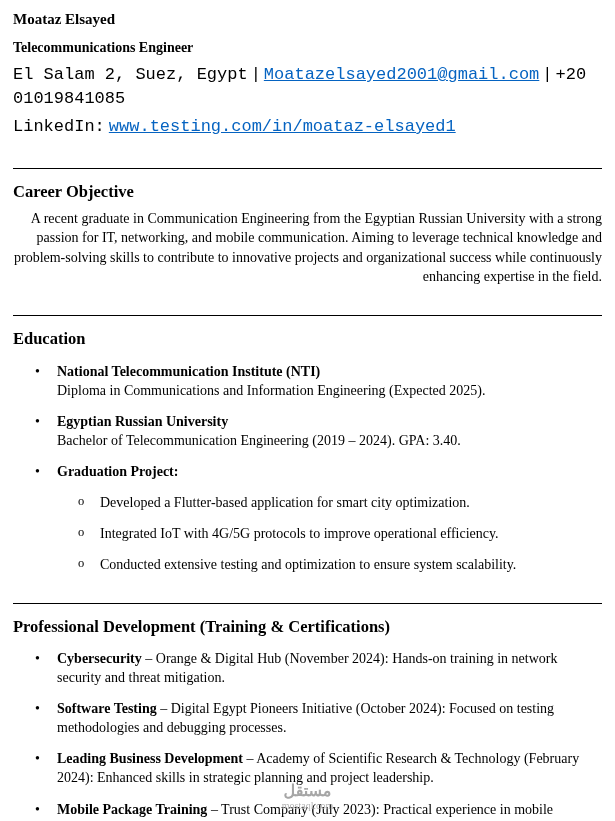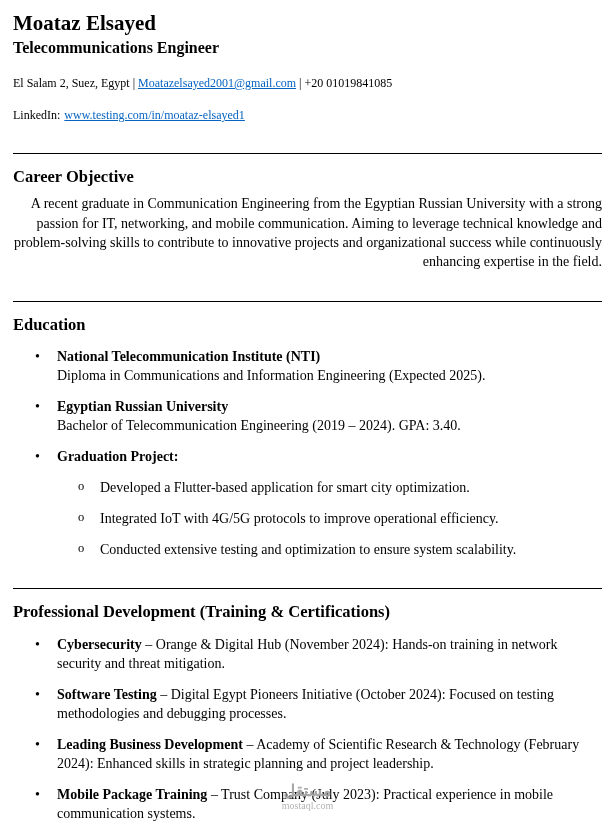--- a/index.html
+++ b/index.html
@@ -10,23 +10,23 @@
     color: #000000;
     overflow: hidden;
   }
   .page {
     position: relative;
     width: 615px; height: 821px;
     padding: 9px 13px 0 13px;
     background: #ffffff;
     overflow: hidden;
   }
-  .name { font-size: 21px; font-weight: bold; line-height: 1.35; }
-  .job-title { font-size: 16px; font-weight: bold; line-height: 1.35; margin-top: 0; }
-  .contact-line { font-size: 12px; line-height: 1.38; margin-top: 16px; }
+  .name { font-size: 15px; font-weight: bold; line-height: 1.35; }
+  .job-title { font-size: 14px; font-weight: bold; line-height: 1.35; margin-top: 10px; }
+  .contact-line { font-size: 17px; line-height: 1.38; margin-top: 5px; font-family: Liberation Mono, monospace; }
   .sep { margin: 0 3px; }
   a.link { color: #0563C1; text-decoration: underline; cursor: pointer; }
   .lk-label { margin-right: 4px; }
   .rule {
     border: none; border-top: 1px solid #000000;
     margin: 29px 0 0 0; height: 0;
   }
   .section-heading { font-size: 16.5px; font-weight: bold; line-height: 1.3; margin-top: 12px; }
   .body-text { font-size: 14px; line-height: 1.38; margin-top: 7px; text-align: right; }
   ul { list-style: none; }

